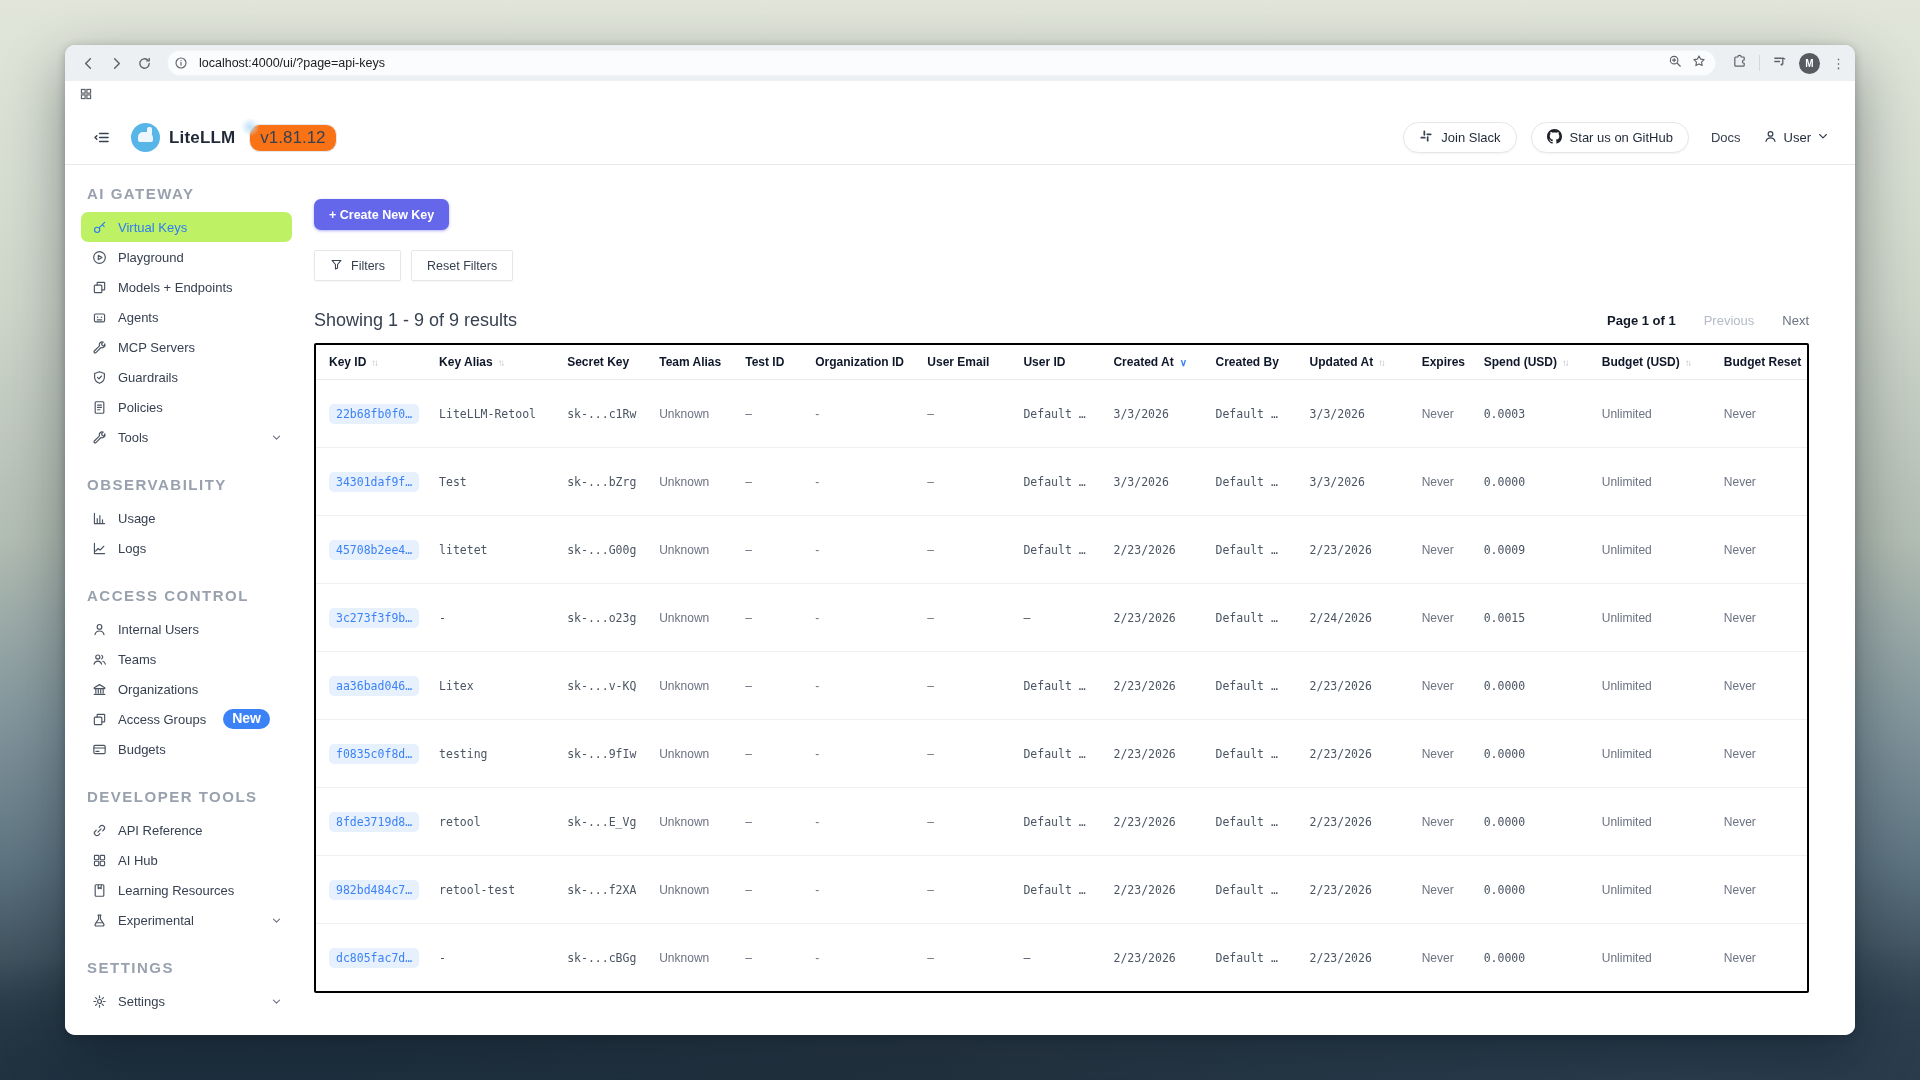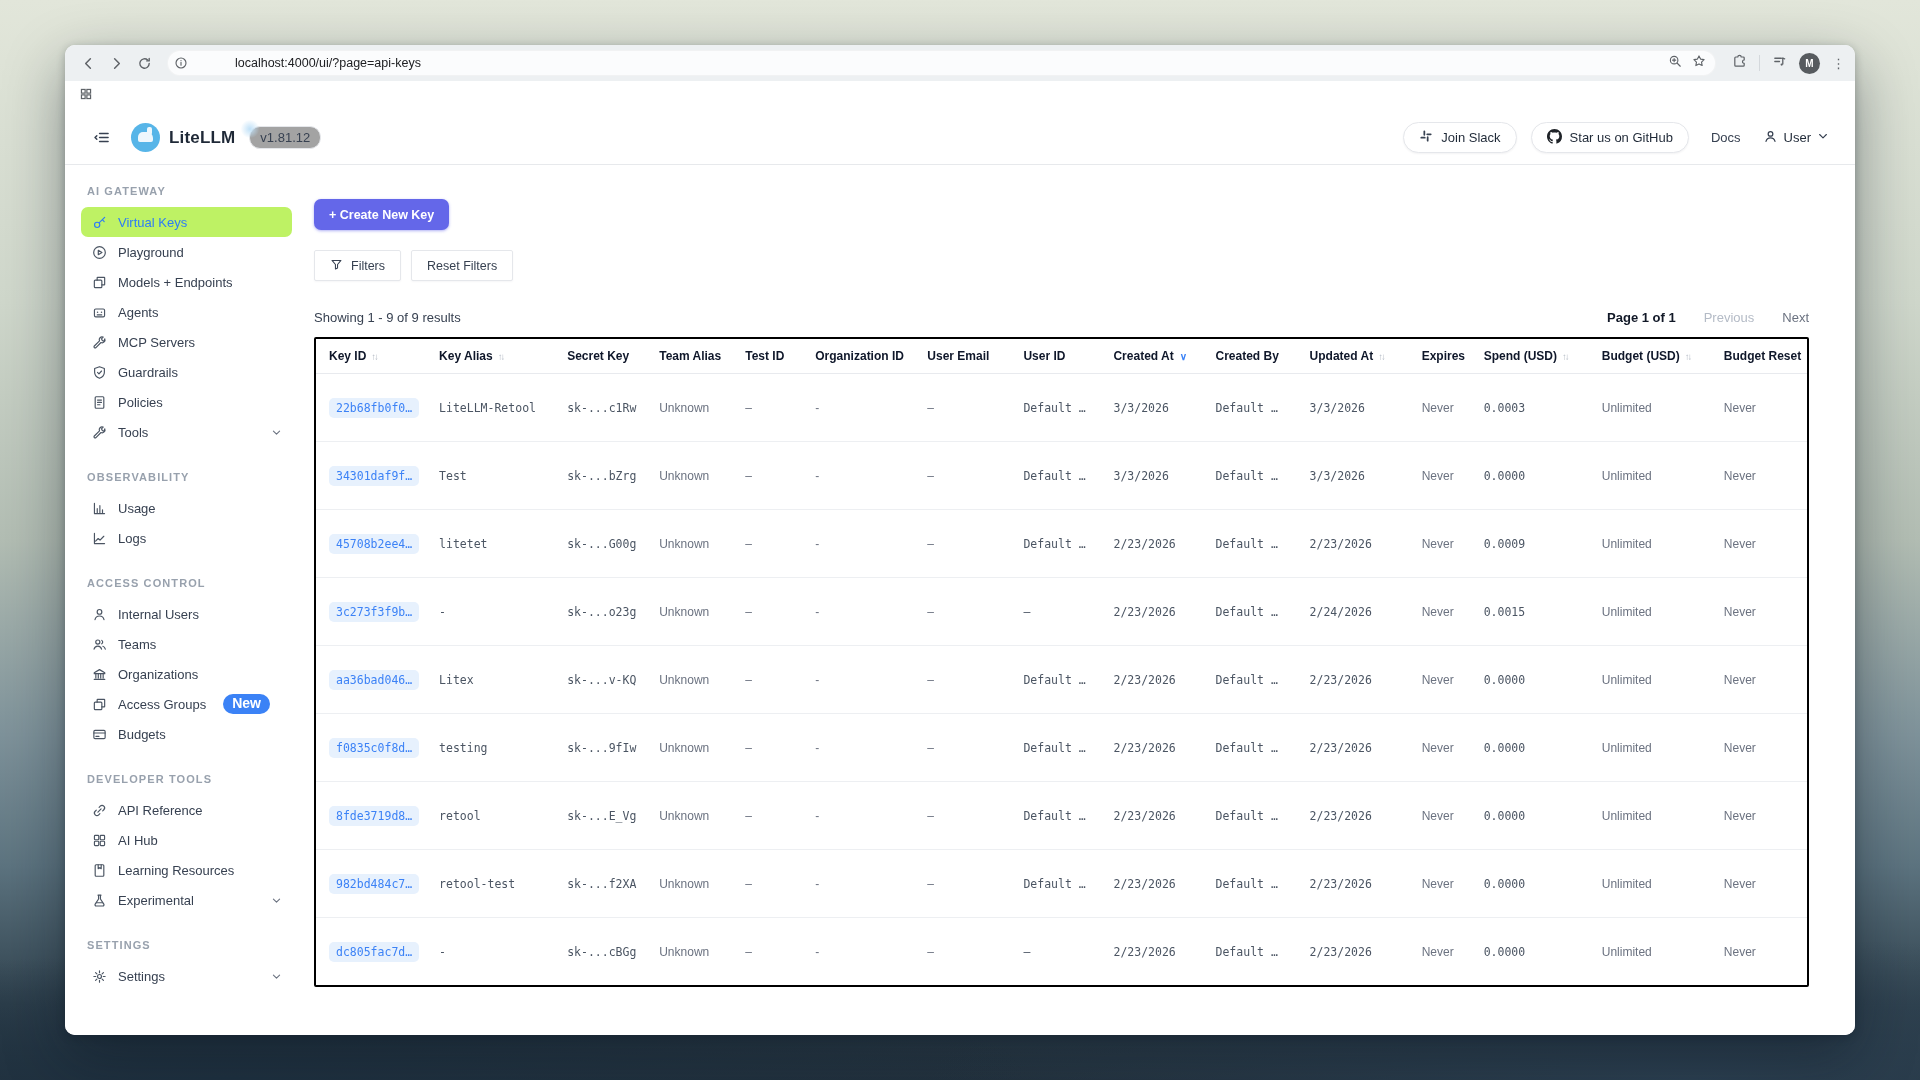--- a/index.html
+++ b/index.html
@@ -12,68 +12,68 @@
                radial-gradient(55% 200px at 88% 100%,#2c4051 0%,transparent 72%);pointer-events:none;}
 
   
   .window{position:absolute;left:65px;top:45px;width:1790px;height:990px;background:#fff;border-radius:10px;
     box-shadow:0 22px 60px rgba(10,20,30,.42),0 2px 8px rgba(10,20,30,.25);overflow:hidden;display:flex;flex-direction:column;z-index:2;}
   .chrome-toolbar{height:36px;background:#edf0f2;display:flex;align-items:center;gap:2px;padding:0 10px;flex:none;}
   .nav-btn{width:26px;height:26px;border-radius:50%;display:flex;align-items:center;justify-content:center;color:#5f6368;flex:none;}
   .omnibox{flex:1;height:26px;margin:0 8px;background:#fbfcfd;border-radius:14px;display:flex;align-items:center;gap:8px;
     padding:0 6px 0 4px;box-shadow:inset 0 0 0 1px rgba(0,0,0,.04);min-width:0;}
   .omni-info{width:20px;height:20px;border-radius:50%;display:flex;align-items:center;justify-content:center;color:#5f6368;flex:none;}
-  .omni-url{font-size:12.5px;color:#202124;white-space:nowrap;overflow:hidden;flex:1;margin-left:36px;}
+  .omni-url{font-size:12.5px;color:#202124;white-space:nowrap;overflow:hidden;flex:1;}
   .omni-actions{display:flex;align-items:center;gap:10px;color:#5f6368;padding-right:4px;}
   .tb-right{display:flex;align-items:center;gap:12px;color:#5f6368;padding-left:6px;}
   .tb-sep{width:1px;height:16px;background:#d4d8dc;}
   .avatar-chip{width:21px;height:21px;border-radius:50%;background:#575b5f;color:#fff;font-size:10px;font-weight:700;
     display:flex;align-items:center;justify-content:center;}
   .dots{font-size:13px;color:#5f6368;letter-spacing:0;line-height:1;}
   .bookmarks-bar{height:30px;background:#fff;display:flex;align-items:center;padding:0 14px;flex:none;color:#5f6368;}
 
   
   .app-header{height:53px;border-bottom:1px solid #e7e9ec;display:flex;align-items:center;padding:0 22px;flex:none;background:#fff;}
   .collapse-btn{width:28px;height:28px;display:flex;align-items:center;justify-content:center;color:#374151;border-radius:6px;}
   .brand{display:flex;align-items:center;gap:9px;margin-left:16px;}
   .logo{width:29px;height:29px;border-radius:50%;background:#57b5e8;position:relative;flex:none;overflow:hidden;}
   .logo::after{content:"";position:absolute;left:7px;top:9px;width:15px;height:10px;background:#eef7fd;border-radius:5px 6px 2px 2px;}
   .logo::before{content:"";position:absolute;left:16px;top:4px;width:5px;height:8px;background:#eef7fd;border-radius:2px;}
   .brand-name{font-size:17px;font-weight:700;color:#1f2937;letter-spacing:.01em;}
-  .version-badge{position:relative;margin-left:14px;font-size:13px;color:#374151;background:#a3a3a3;border:1px solid #e5e7eb;
+  .version-badge{position:relative;margin-left:14px;font-size:17px;color:#374151;background:#f97316;border:1px solid #e5e7eb;
     border-radius:11px;padding:3px 10px;}
   .version-badge::before{content:"";position:absolute;left:-10px;top:-7px;width:20px;height:18px;border-radius:50%;
     background:radial-gradient(circle,#bfe0f7 0%,rgba(191,224,247,0) 70%);}
   .header-right{margin-left:auto;display:flex;align-items:center;gap:14px;}
   .pill-btn{height:31px;border:1px solid #e5e7eb;border-radius:16px;background:#fff;display:flex;align-items:center;gap:8px;
     padding:0 15px;font-size:13px;color:#1f2937;box-shadow:0 1px 2px rgba(16,24,40,.05);cursor:pointer;}
   .docs-link{font-size:13px;color:#374151;margin:0 8px;cursor:pointer;}
   .user-menu{display:flex;align-items:center;gap:6px;font-size:13px;color:#1f2937;cursor:pointer;margin-right:4px;}
 
   
   .app-body{flex:1;display:flex;min-height:0;background:#fff;}
   .sidebar{width:237px;flex:none;padding:4px 10px 0 16px;box-sizing:border-box;overflow:hidden;}
-  .side-section-label{font-size:11px;font-weight:700;letter-spacing:.1em;color:#98a1ad;margin:24px 0 10px 6px;}
+  .side-section-label{font-size:15px;font-weight:700;letter-spacing:.1em;color:#98a1ad;margin:24px 0 10px 6px;}
   .sidebar > .side-section-label:first-child{margin-top:16px;}
   .side-item{display:flex;align-items:center;gap:11px;height:30px;padding:0 10px;border-radius:7px;font-size:13px;color:#374151;cursor:pointer;}
   .side-item.active{background:#bef264;color:#2e7cf6;}
   .side-item.active .side-icon{color:#2e7cf6;}
   .side-icon{width:16px;height:16px;display:flex;align-items:center;justify-content:center;color:#4b5563;flex:none;}
   .side-label{white-space:nowrap;}
   .badge-new{background:#3b82f6;color:#fff;font-size:14px;font-weight:600;padding:2.5px 9px;border-radius:10px;margin-left:6px;line-height:1.1;}
   .side-chevron{margin-left:auto;color:#6b7280;display:flex;}
 
   .main{flex:1;padding:34px 46px 0 12px;box-sizing:border-box;min-width:0;}
   .create-btn{background:#6467e9;color:#fff;font-size:12.5px;font-weight:600;border:none;border-radius:7px;height:31px;
     padding:0 15px;cursor:pointer;box-shadow:0 1px 3px rgba(80,82,230,.45);font-family:inherit;}
   .filters-row{margin-top:20px;display:flex;gap:10px;}
   .ghost-btn{height:31px;border:1px solid #e5e7eb;background:#fff;border-radius:2px;font-size:12.5px;color:#374151;
     padding:0 15px;display:flex;align-items:center;gap:8px;cursor:pointer;box-shadow:0 1px 2px rgba(16,24,40,.04);font-family:inherit;}
   .results-row{margin-top:29px;display:flex;justify-content:space-between;align-items:center;}
-  .results-summary{font-size:13px;color:#374151;}
+  .results-summary{font-size:18px;color:#374151;}
   .pagination{display:flex;align-items:center;gap:28px;font-size:13px;}
   .page-info{font-weight:600;color:#111827;}
   .page-prev{color:#b4bbc6;cursor:default;}
   .page-next{color:#6b7280;cursor:pointer;}
 
   
   .table-card{margin-top:12px;border:2px solid #000000;border-radius:2px;background:#fff;overflow:hidden;}
   table{width:100%;border-collapse:collapse;table-layout:fixed;}
   th{font-size:12px;font-weight:700;color:#0f172a;text-align:left;padding:10px 6px 10px 13px;border-bottom:1px solid #e8eaee;
     white-space:nowrap;overflow:hidden;}

